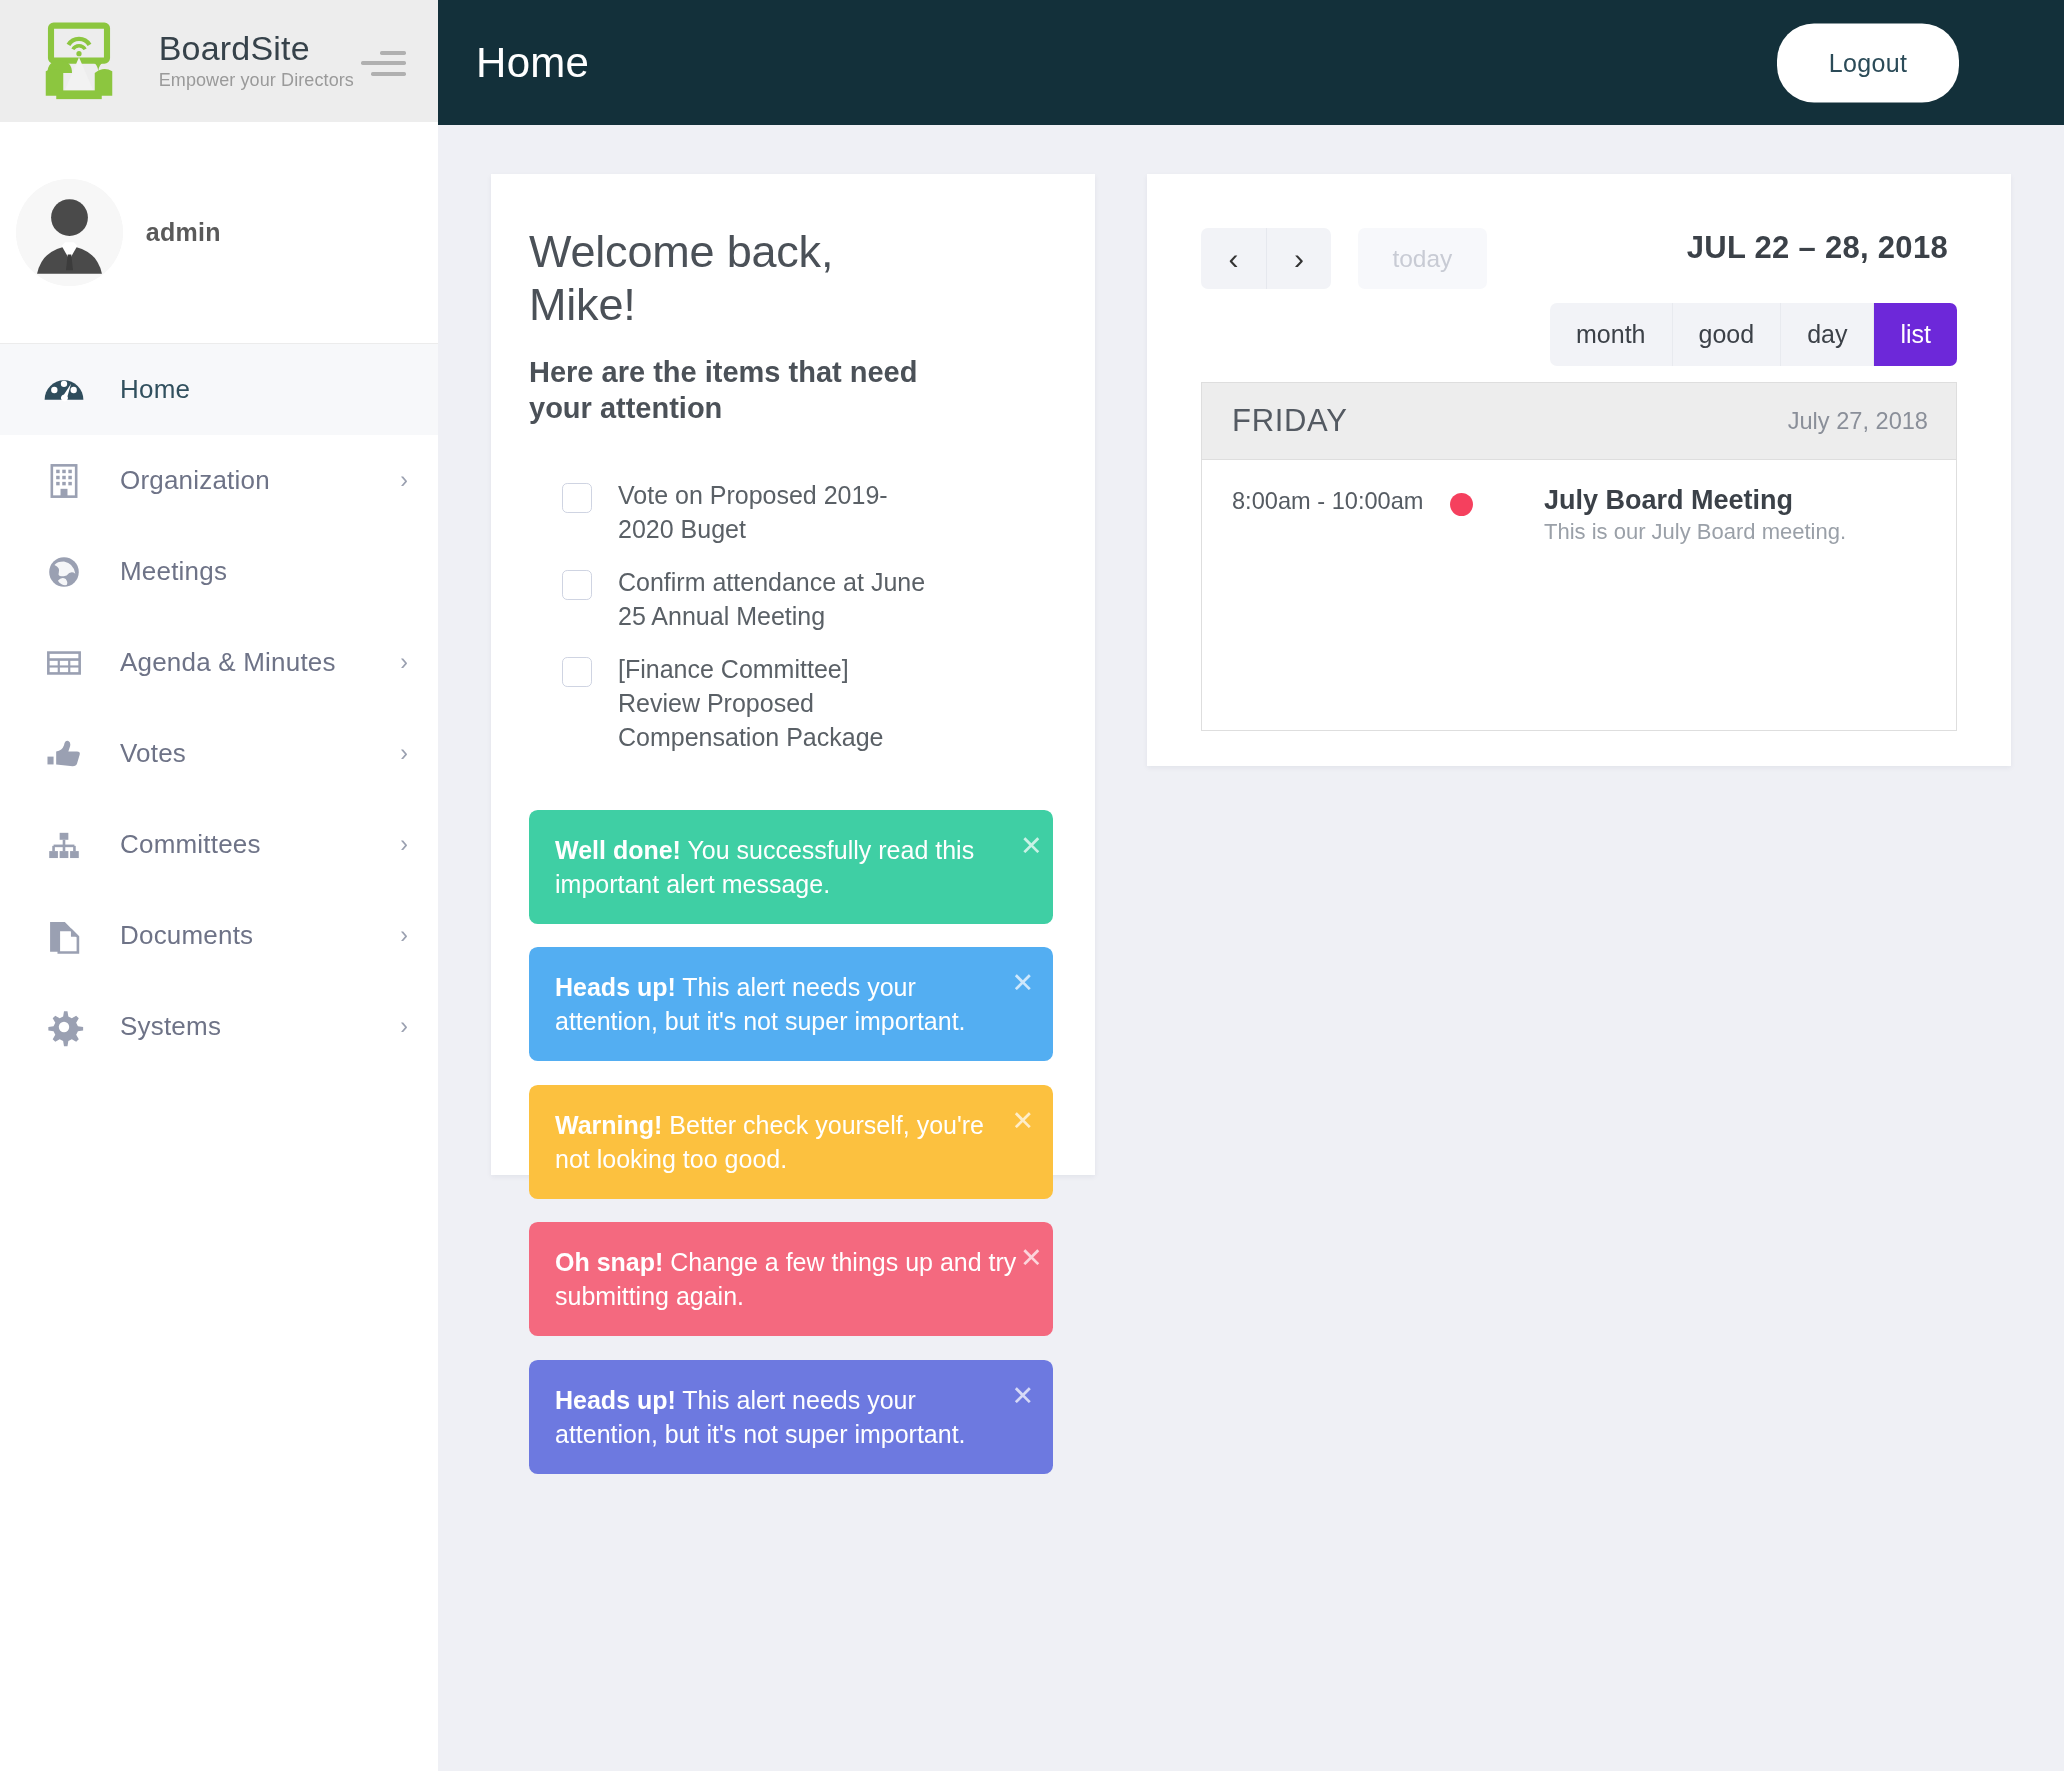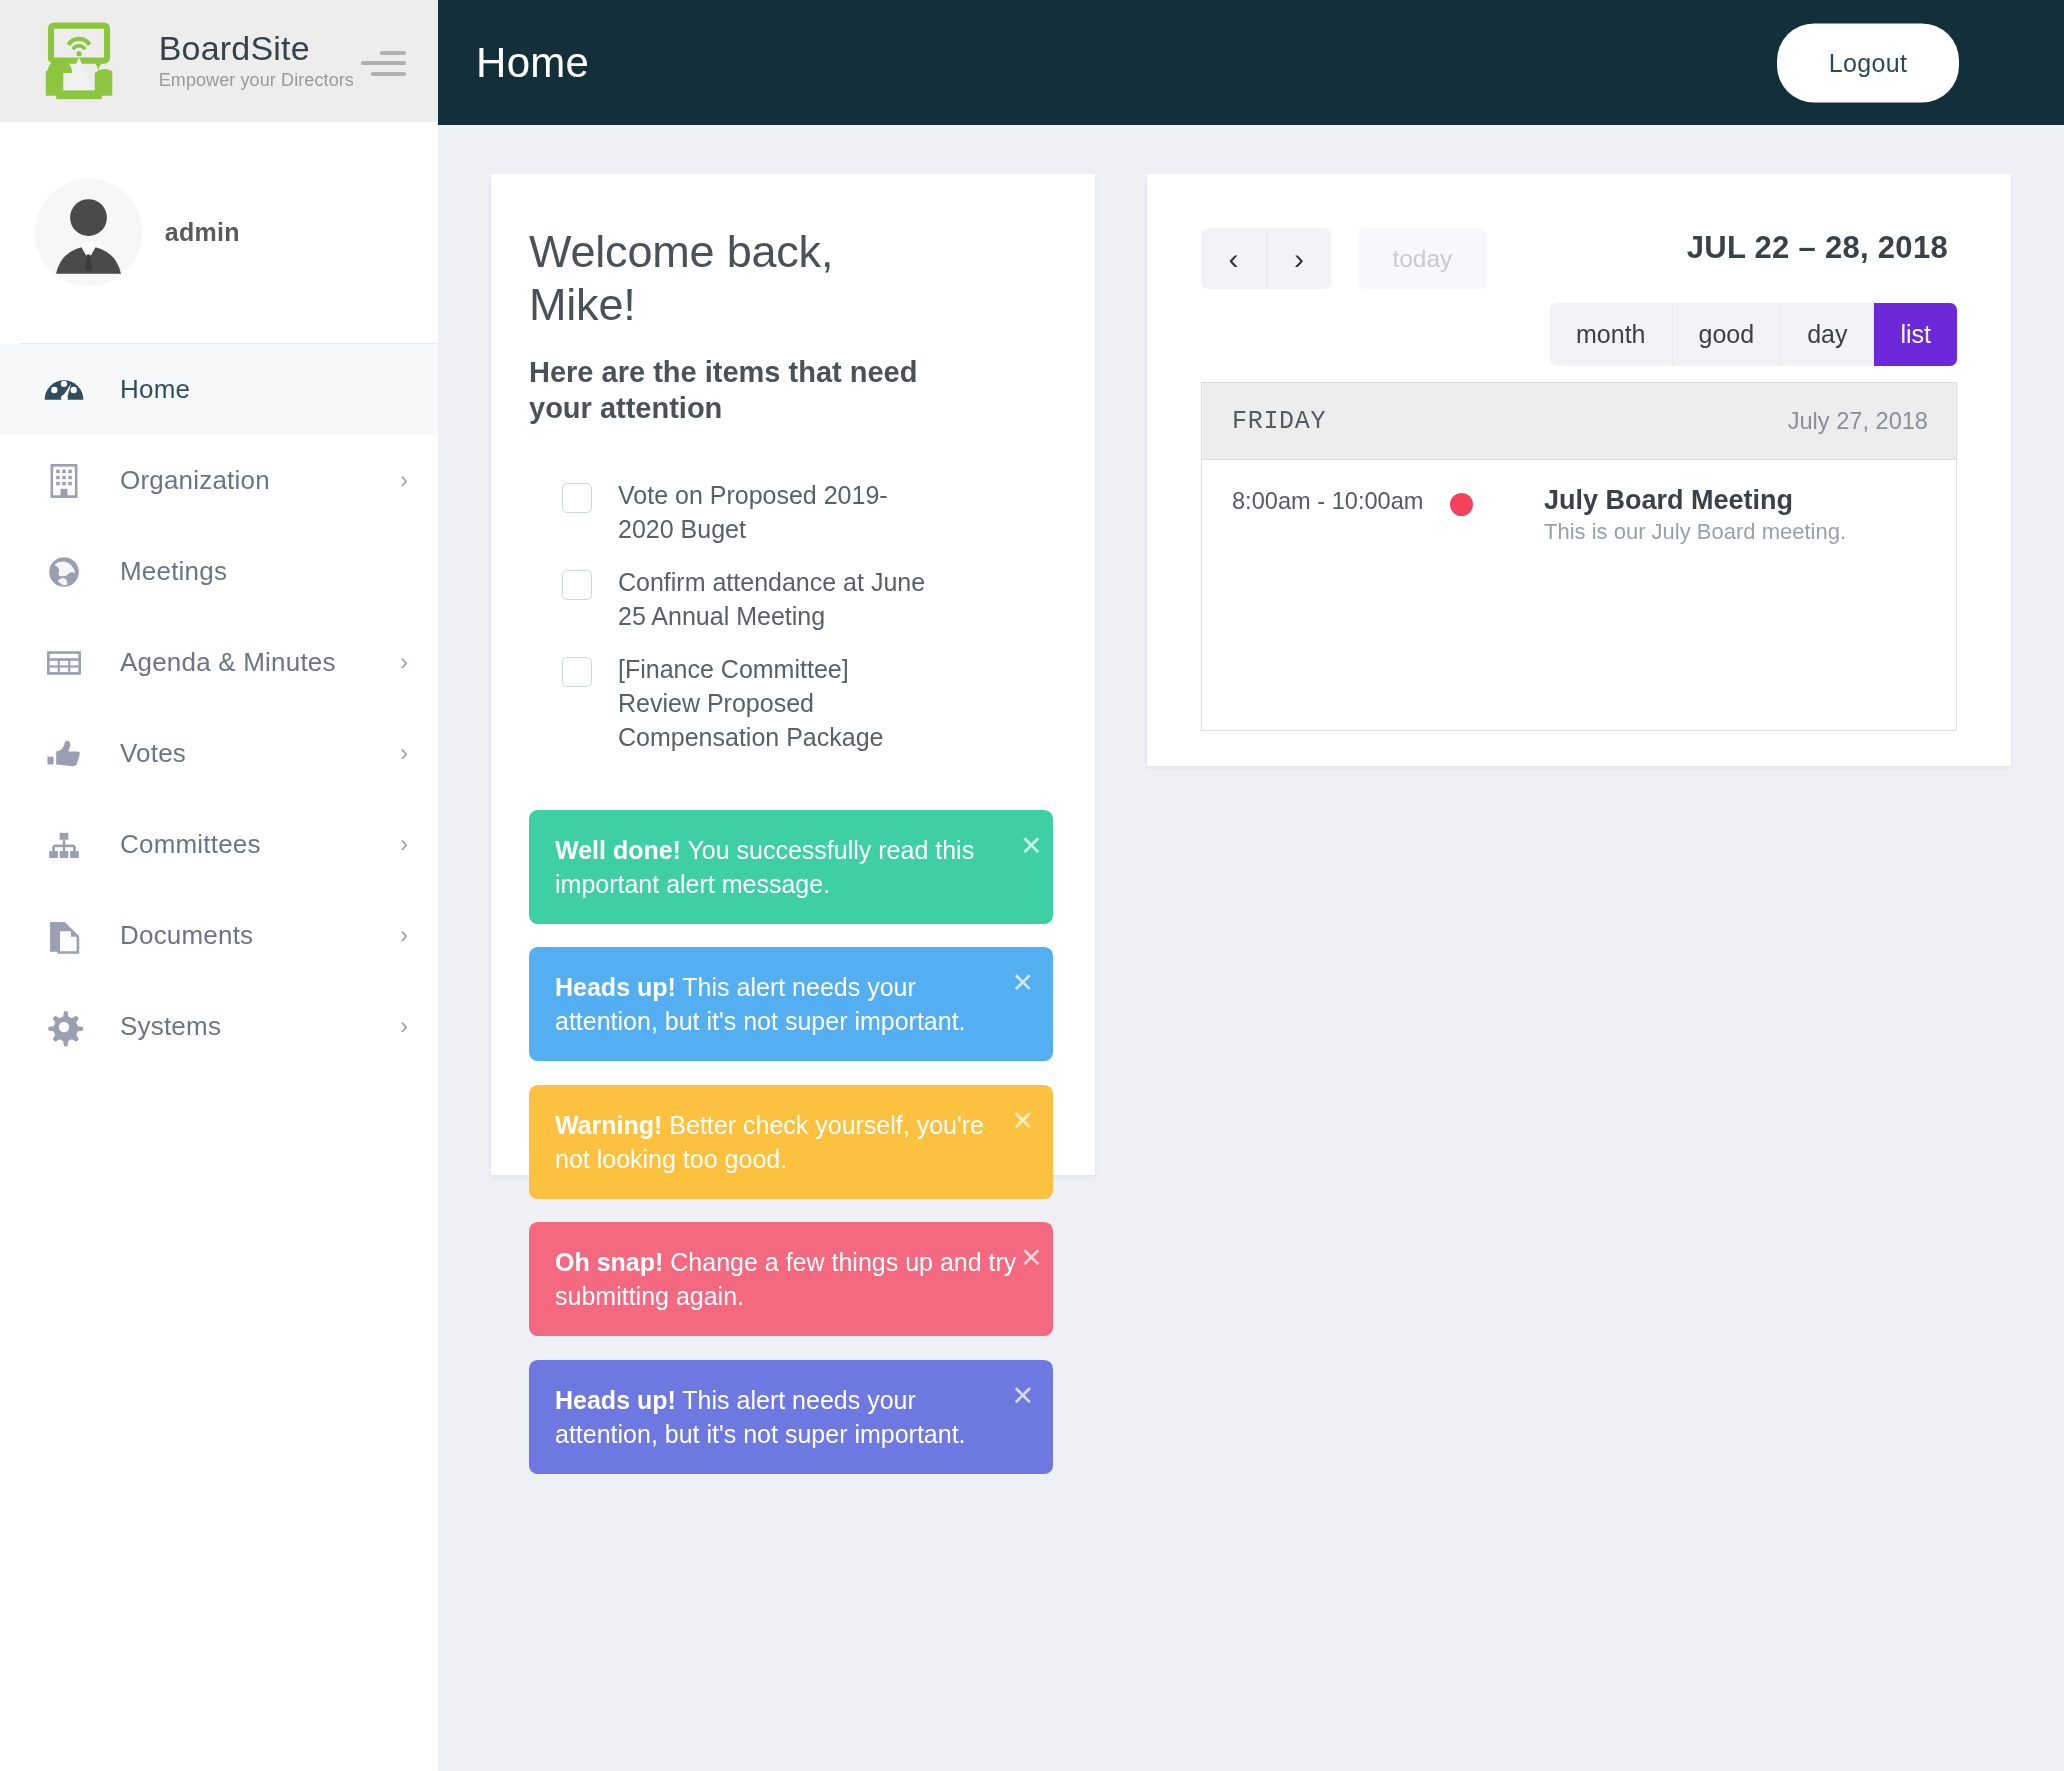--- a/index.html
+++ b/index.html
@@ -44,21 +44,20 @@
     position: absolute;
   }
   .hamburger span:nth-child(1){ width: 26px; left: 21px; top: 8.7px; }
   .hamburger span:nth-child(2){ width: 45px; left: 1.7px; top: 19px; }
   .hamburger span:nth-child(3){ width: 35px; left: 12.2px; top: 30px; }
 
   .profile {
     height: 222px;
     display: flex; align-items: center; padding-left: 15.7px;
     border-bottom: 0.9px solid #ececec;
-    margin-left: 19px;
   }
   .avatar {
     width: 107px; height: 107px; border-radius: 50%;
     background: #f6f6f6; position: relative; overflow: hidden;
     flex: 0 0 auto;
   }
   .avatar svg { position:absolute; left:0; top:0; }
   .profile-name {
     margin-left: 23px; font-size: 25px; font-weight: 700; color: #5a5a5a;
     letter-spacing: 0.3px;
@@ -204,21 +203,21 @@
     position: absolute; left: 54px; top: 208px;
     width: 756px; height: 349px;
     border: 0.9px solid #dedede; background: #fff;
   }
   .cal-day-header {
     height: 77px; background: #ededed;
     display: flex; align-items: center; justify-content: space-between;
     padding: 0 28px 0 30px;
     border-bottom: 0.9px solid #dedede;
   }
-  .cal-day-name { font-size: 25px; color: #545a62; letter-spacing: 0.7px; font-family: Liberation Mono, monospace; }
+  .cal-day-name { font-size: 31px; color: #545a62; letter-spacing: 0.7px; }
   .cal-day-date { font-size: 23.6px; color: #8a8f99; }
   .cal-event {
     display: flex; align-items: flex-start;
     padding: 24.5px 26px 0 30px;
   }
   .cal-time { font-size: 23.6px; color: #555b62; width: 218px; flex: 0 0 auto; padding-top: 3.5px; }
   .cal-dot-wrap { width: 94px; flex: 0 0 auto; display: flex; justify-content: flex-start; padding-top: 8.7px;}
   .cal-dot { width: 23px; height: 23px; border-radius: 50%; background: #f5405e; }
   .cal-ev-body { flex: 1 1 auto; }
   .cal-ev-title { font-size: 27px; color: #3b4148; font-weight: 700; }

